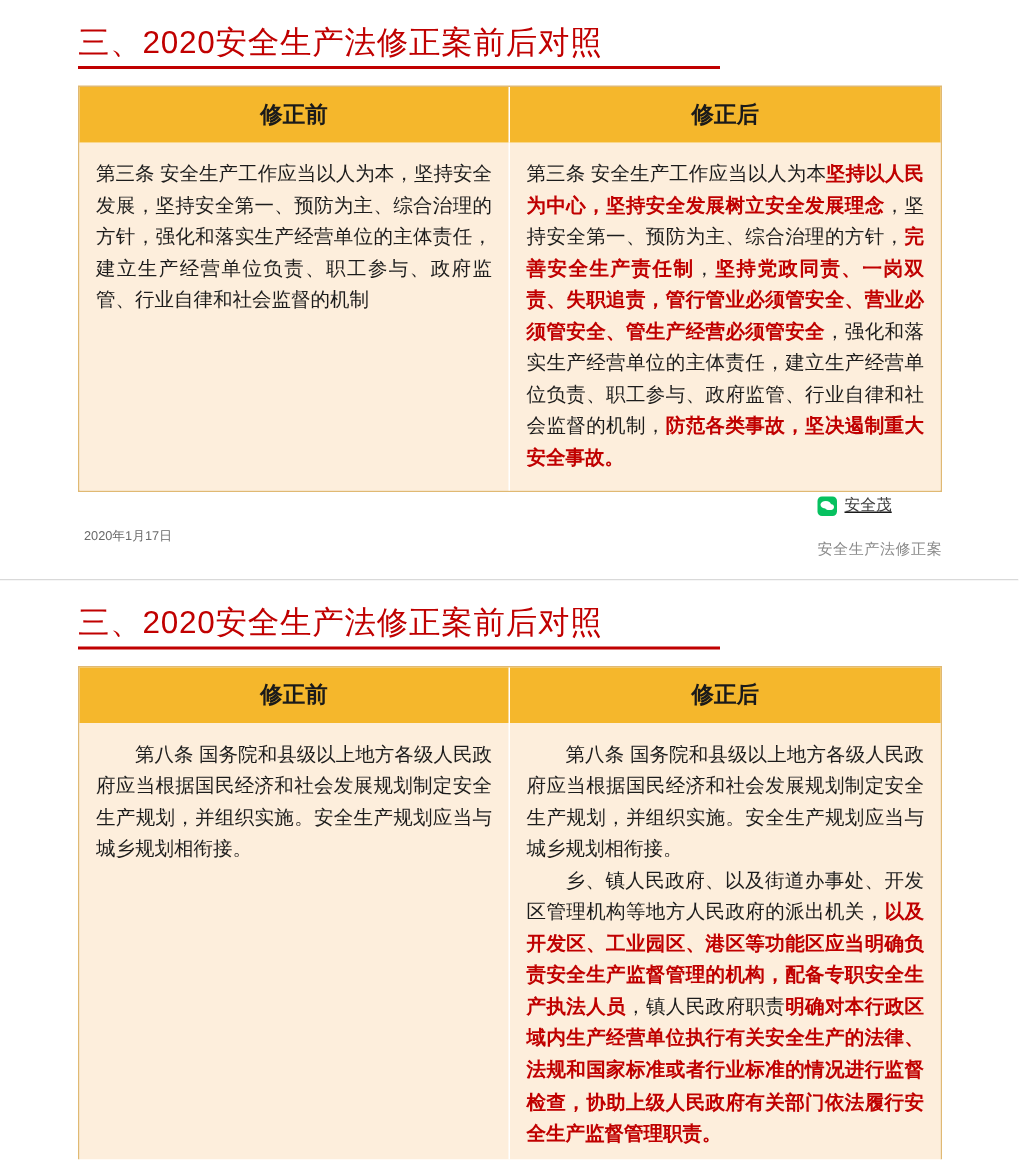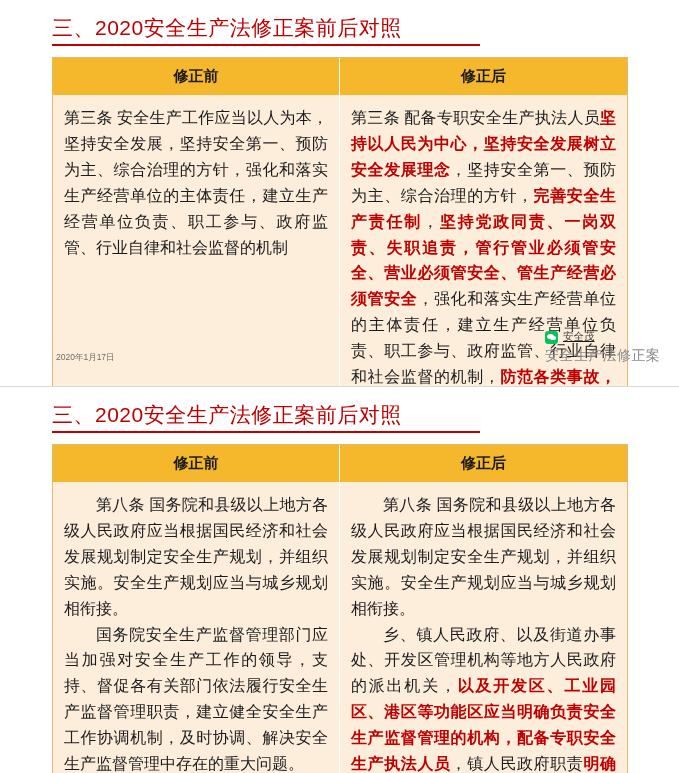--- a/index.html
+++ b/index.html
@@ -70,25 +70,24 @@
   }
   .tbody {
     display: flex;
     width: 100%;
     background: #fdeedc;
   }
   .td {
     flex: 1 1 50%;
     box-sizing: border-box;
     padding: 10px 11px 12px 11px;
-    font-size: 16px;
+    font-size: 13px;
     line-height: 1.62;
     color: #1c1c1c;
     text-align: justify;
-    font-family: Liberation Serif, serif;
   }
   .td.left {
     border-right: 1px solid #ffffff;
   }
   .td p {
     margin: 0;
   }
   .indent {
     text-indent: 2em;
   }
@@ -147,22 +146,22 @@
     width: 5.5px;
     height: 4px;
     left: 5px;
     top: 5.5px;
   }
   .wm-name {
     font-size: 10.5px;
     color: #3d3d3d;
   }
   .wm-sub {
-    margin-top: 3px;
-    font-size: 14px;
+    margin-top: 15px;
+    font-size: 10px;
     color: #8a8a8a;
     letter-spacing: 0.4px;
   }
 </style>
 </head>
 <body>
 
 <div class="slide">
   <div class="slide-title">三、2020安全生产法修正案前后对照</div>
   <div class="title-underline"></div>
@@ -170,21 +169,21 @@
   <div class="table">
     <div class="thead">
       <div class="th left">修正前</div>
       <div class="th">修正后</div>
     </div>
     <div class="tbody">
       <div class="td left">
         <p>第三条  安全生产工作应当以人为本，坚持安全发展，坚持安全第一、预防为主、综合治理的方针，强化和落实生产经营单位的主体责任，建立生产经营单位负责、职工参与、政府监管、行业自律和社会监督的机制</p>
       </div>
       <div class="td">
-        <p><span>第三条  配备专职安全生产执法人员</span><span class="hl">坚持以人民为中心，坚持安全发展树立安全发展理念</span><span>，坚持安全第一、预防为主、综合治理的方针，</span><span class="hl">完善安全生产责任制</span><span>，</span><span class="hl">坚持党政同责、一岗双责、失职追责，管行管业必须管安全、营业必须管安全、管生产经营必须管安全</span><span>，强化和落实生产经营单位的主体责任，建立生产经营单位负责、职工参与、政府监管、行业自律和社会监督的机制，</span><span class="hl">防范各类事故，坚决遏制重大安全事故。</span></p>
+        <p><span>第三条  安全生产工作应当以人为本</span><span class="hl">坚持以人民为中心，坚持安全发展树立安全发展理念</span><span>，坚持安全第一、预防为主、综合治理的方针，</span><span class="hl">完善安全生产责任制</span><span>，</span><span class="hl">坚持党政同责、一岗双责、失职追责，管行管业必须管安全、营业必须管安全、管生产经营必须管安全</span><span>，强化和落实生产经营单位的主体责任，建立生产经营单位负责、职工参与、政府监管、行业自律和社会监督的机制，</span><span class="hl">防范各类事故，坚决遏制重大安全事故。</span></p>
       </div>
     </div>
   </div>
 
   <div class="footer-date" style="top:352px">2020年1月17日</div>
 
   <div class="wm" style="top:330px">
     <div class="wm-row">
       <div class="wm-logo"></div>
       <div class="wm-name">安全茂</div>
@@ -200,21 +199,20 @@
   <div class="title-underline"></div>
 
   <div class="table">
     <div class="thead">
       <div class="th left">修正前</div>
       <div class="th">修正后</div>
     </div>
     <div class="tbody">
       <div class="td left">
         <p class="indent">第八条  国务院和县级以上地方各级人民政府应当根据国民经济和社会发展规划制定安全生产规划，并组织实施。安全生产规划应当与城乡规划相衔接。</p>
-        <p class="indent">国务院安全生产监督管理部门应当加强对安全生产工作的领导，支持、督促各有关部门依法履行安全生产监督管理职责，建立健全安全生产工作协调机制，及时协调、解决安全生产监督管理中存在的重大问题。</p>
       </div>
       <div class="td">
         <p class="indent">第八条  国务院和县级以上地方各级人民政府应当根据国民经济和社会发展规划制定安全生产规划，并组织实施。安全生产规划应当与城乡规划相衔接。</p>
         <p class="indent"><span>乡、镇人民政府、以及街道办事处、开发区管理机构等地方人民政府的派出机关，</span><span class="hl">以及开发区、工业园区、港区等功能区应当明确负责安全生产监督管理的机构，配备专职安全生产执法人员</span><span>，镇人民政府</span><span>职责</span><span class="hl">明确对本行政区域内生产经营单位执行有关安全生产的法律、法规和国家标准或者行业标准的情况进行监督检查，协助上级人民政府有关部门依法履行安全生产监督管理职责。</span></p>
       </div>
     </div>
   </div>
 
 </div>
 

